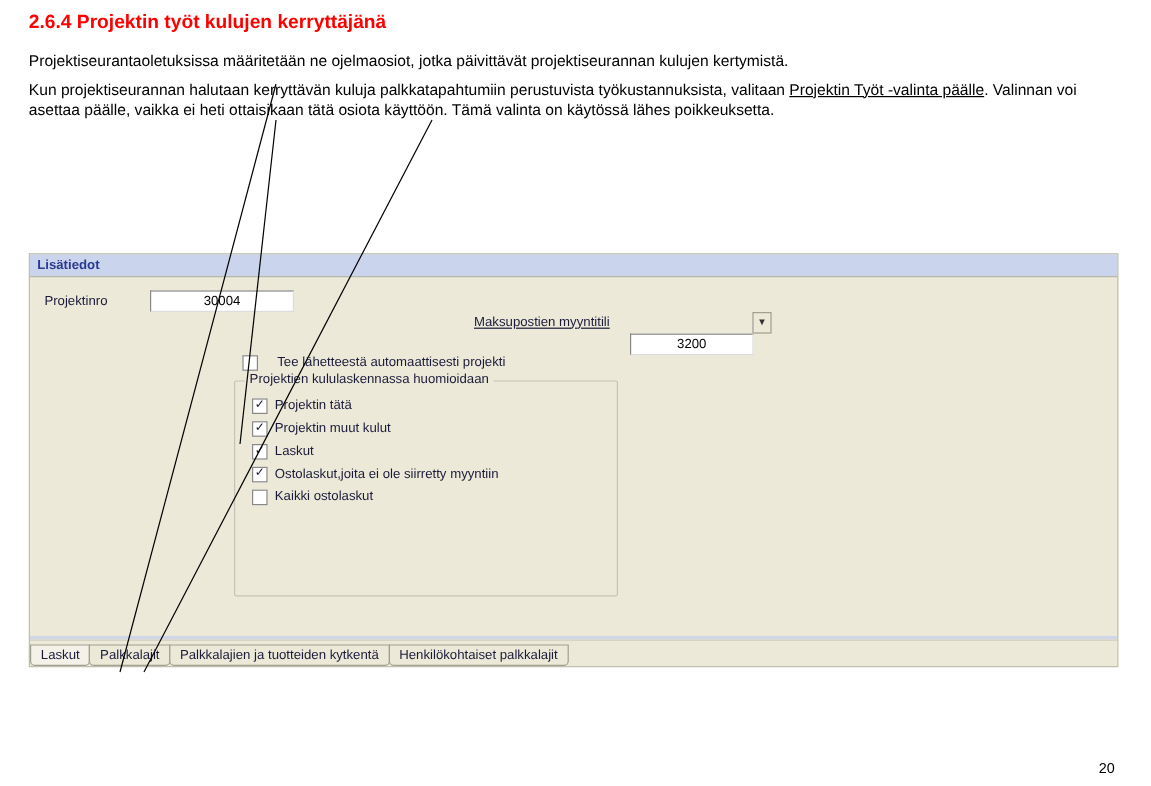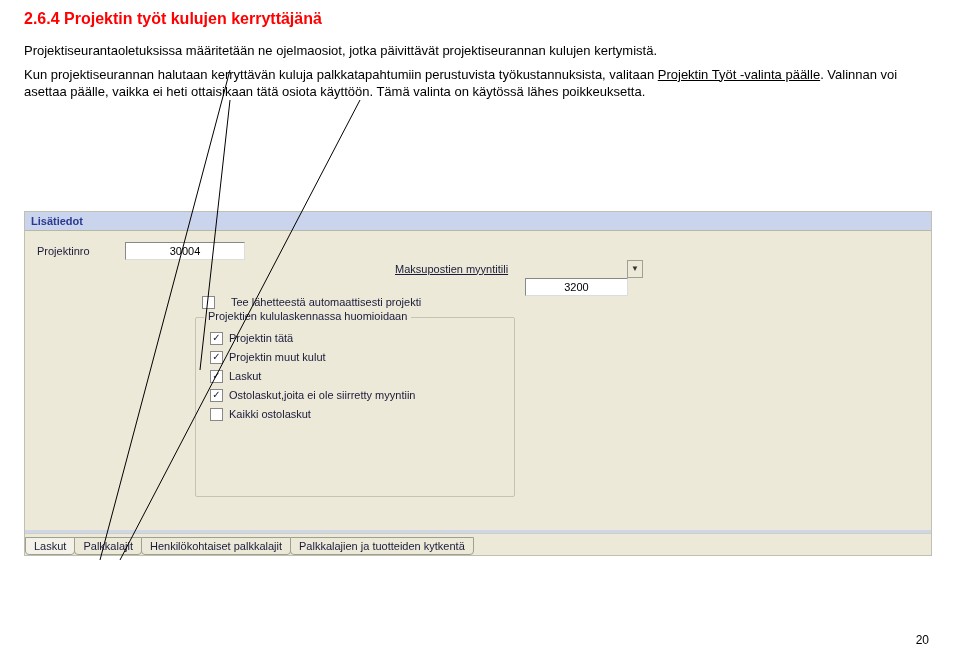--- a/index.html
+++ b/index.html
@@ -230,22 +230,22 @@
         <span class="chk-box"></span>
         <span>Kaikki ostolaskut</span>
       </div>
     </div>
 
     <div class="bottom-border"></div>
 
     <div class="tab-strip">
       <div class="tab active">Laskut</div>
       <div class="tab">Palkkalajit</div>
+      <div class="tab">Palkkalajien ja tuotteiden kytkentä</div>
       <div class="tab">Henkilökohtaiset palkkalajit</div>
-      <div class="tab">Palkkalajien ja tuotteiden kytkentä</div>
     </div>
 
   </div>
 </div>
 
 <svg class="anno-svg">
   <line x1="230" y1="70" x2="100" y2="560" stroke="#000" stroke-width="1"></line>
   <line x1="230" y1="100" x2="200" y2="370" stroke="#000" stroke-width="1"></line>
   <line x1="360" y1="100" x2="120" y2="560" stroke="#000" stroke-width="1"></line>
 </svg>

